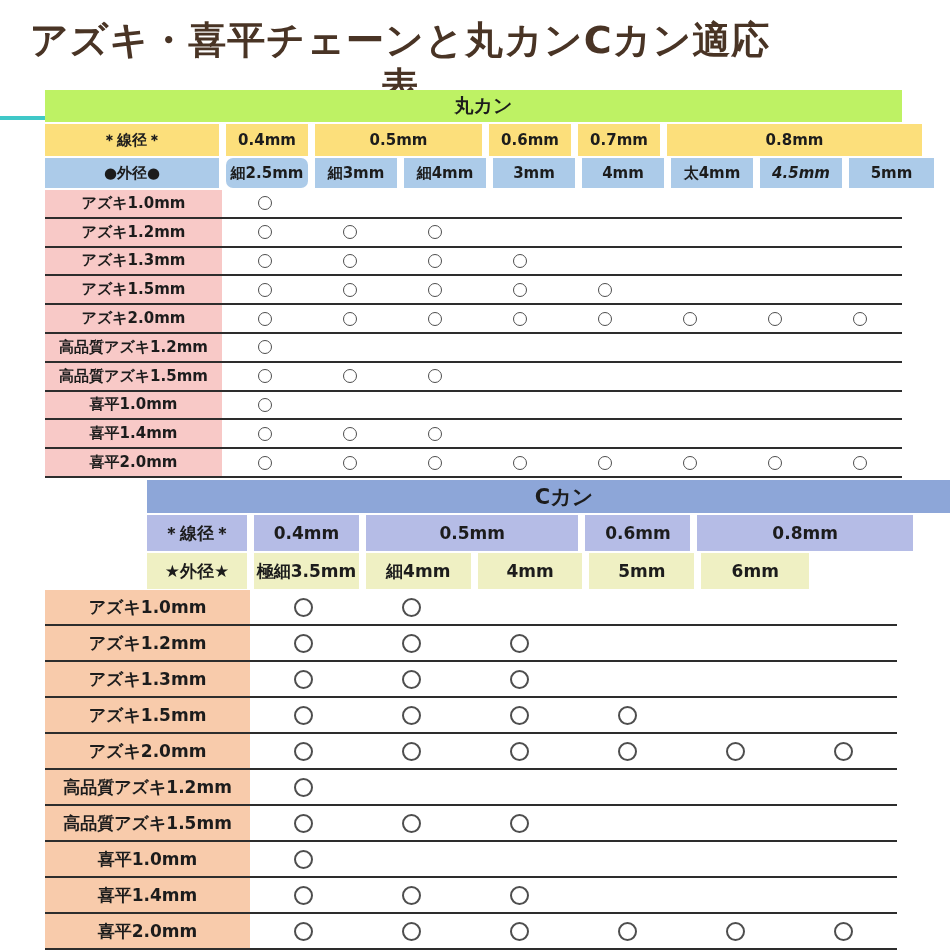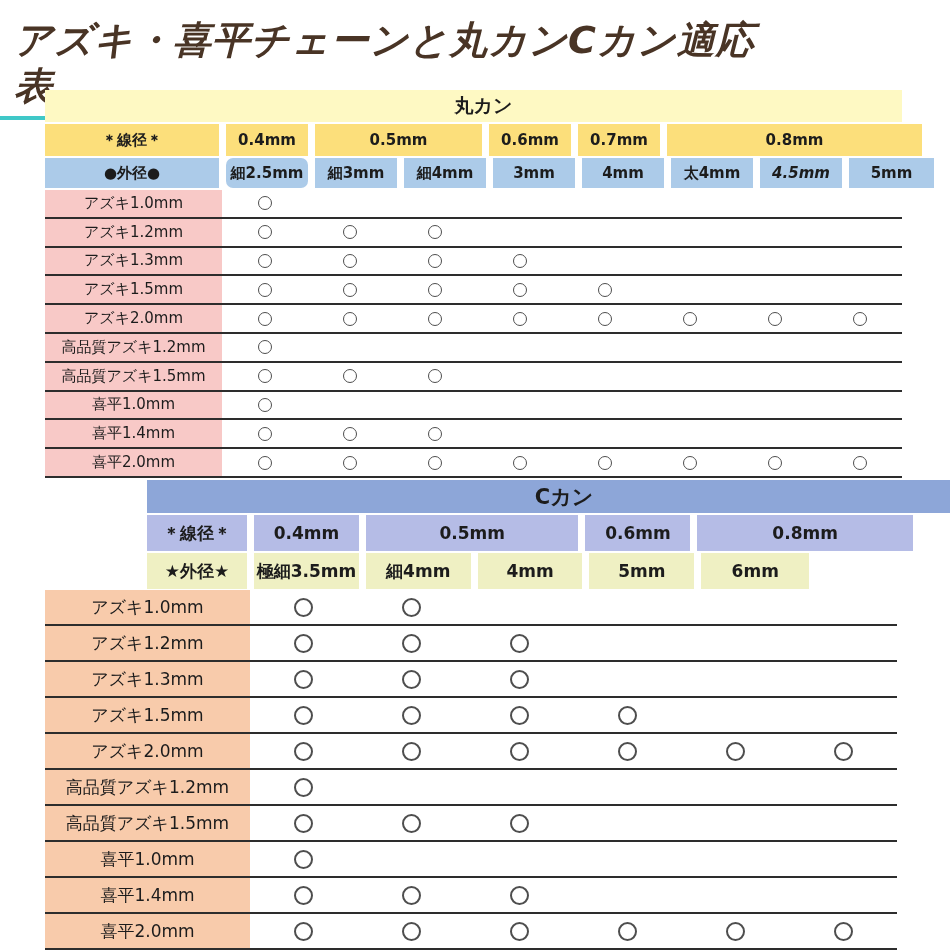--- a/index.html
+++ b/index.html
@@ -2,37 +2,37 @@
 <html><head>
 <meta charset="utf-8">
 <style>
   html,body{margin:0;padding:0;}
   body{
     width:950px;height:950px;position:relative;background:#ffffff;
     font-family:"DejaVu Sans","Liberation Sans",sans-serif;
     color:#1c1c1c;overflow:hidden;
   }
   
-  .title-wrap{position:absolute;top:18px;left:0;width:800px;text-align:left;font-style:italic;}
+  .title-wrap{position:absolute;top:18px;left:0;width:800px;text-align:center;}
   .title{
     display:inline-block;font-size:38px;font-weight:bold;color:#493425;
     letter-spacing:1px;border-bottom:4px solid #3fc8c8;padding:0 14px 7px 14px;
     line-height:1.2;
   }
   
   .hrow{display:flex;gap:7px;margin-bottom:2px;}
   .hcell{display:flex;align-items:center;justify-content:center;font-weight:bold;box-sizing:border-box;}
   .body-row{display:flex;align-items:stretch;border-bottom:2px solid #2d2d2d;box-sizing:border-box;}
-  .body-label{display:flex;align-items:center;justify-content:center;font-weight:normal;box-sizing:border-box;}
+  .body-label{display:flex;align-items:center;justify-content:center;font-weight:bold;box-sizing:border-box;}
   .body-cell{flex:1;display:flex;align-items:center;justify-content:center;}
   .mark-s{width:12px;height:12px;border:1.5px solid #4e4e4e;border-radius:50%;background:#fff;}
   .mark-l{width:15px;height:15px;border:2px solid #4e4e4e;border-radius:50%;background:#fff;}
   
   .t1{position:absolute;left:45px;top:90px;width:857px;}
-  .t1 .bar{height:32px;background:#fef9c3;display:flex;align-items:center;justify-content:center;
+  .t1 .bar{height:32px;background:#bef264;display:flex;align-items:center;justify-content:center;
            font-size:19px;font-weight:bold;margin-bottom:2px;padding-left:20px;}
   .t1 .hcell{height:32px;font-size:15px;}
   .t1 .outer-row .hcell{height:30px;}
   .t1 .lbl{flex:0 0 174px;}
   .t1 .c-yellow{background:#fcdf7b;}
   .t1 .c-blue{background:#accbe9;}
   .t1 .body-row{height:28.8px;}
   .t1 .body-label{flex:0 0 177px;background:#f8c9c7;font-size:15px;}
   
   .t2-head{position:absolute;left:147px;top:480px;width:834px;}

